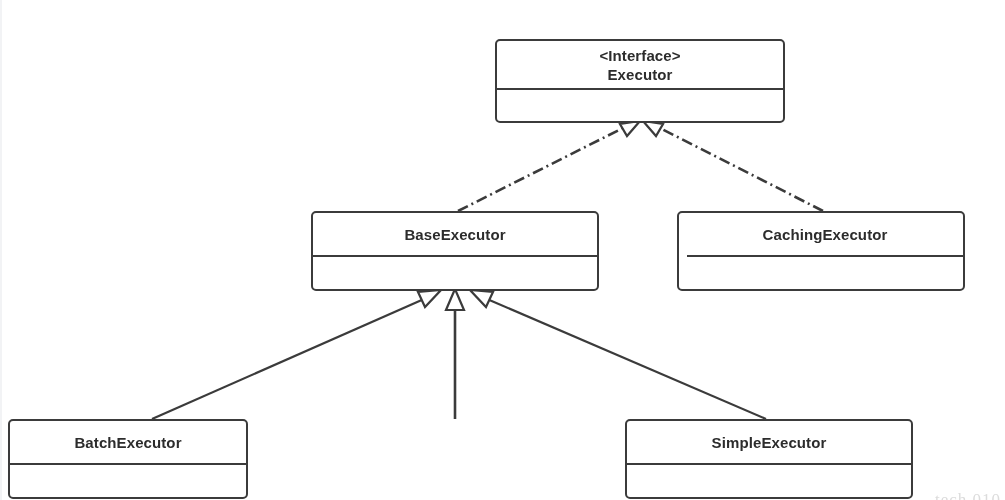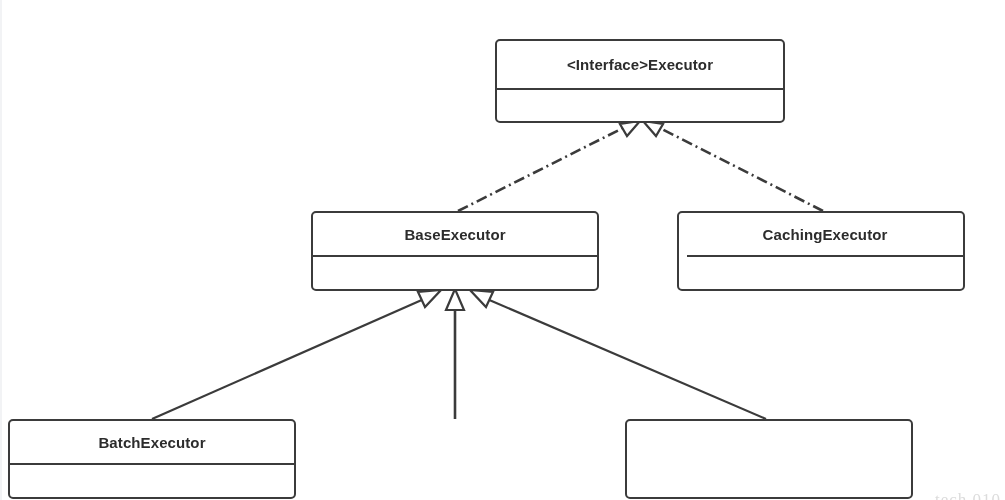--- a/index.html
+++ b/index.html
@@ -39,21 +39,21 @@
     position: absolute;
     box-sizing: border-box;
     background: #ffffff;
     border: 2px solid #3b3b3b;
     border-radius: 5px;
     z-index: 2;
   }
   .uml-name-compartment {
     box-sizing: border-box;
     display: flex;
-    flex-direction: row;
+    flex-direction: column;
     align-items: center;
     justify-content: center;
     border-bottom: 2px solid #3b3b3b;
     width: 100%;
   }
   .uml-stereotype,
   .uml-classname {
     color: #2c2c2c;
     font-weight: bold;
     font-size: 15px;
@@ -126,27 +126,30 @@
     <div class="uml-attr-compartment" style="height:32px;"></div>
   </div>
 
   <div class="uml-class" style="left:677px; top:211px; width:288px; height:80px;padding-left:8px;">
     <div class="uml-name-compartment" style="height:44px;">
       <div class="uml-classname">CachingExecutor</div>
     </div>
     <div class="uml-attr-compartment" style="height:32px;"></div>
   </div>
 
-  <div class="uml-class" style="left:8px; top:419px; width:288px; height:80px;">
+  <div class="uml-class" style="left:8px; top:419px; width:240px; height:80px;">
     <div class="uml-name-compartment" style="height:44px;">
       <div class="uml-classname">BatchExecutor</div>
     </div>
     <div class="uml-attr-compartment" style="height:32px;"></div>
   </div>
 
 
   <div class="uml-class" style="left:625px; top:419px; width:288px; height:80px;">
+    <div class="uml-name-compartment" style="height:44px;">
+      <div class="uml-classname">SimpleExecutor</div>
+    </div>
     <div class="uml-attr-compartment" style="height:32px;"></div>
   </div>
 
   <div class="watermark">tech 010</div>
 
 </div>
 
 </body></html>

